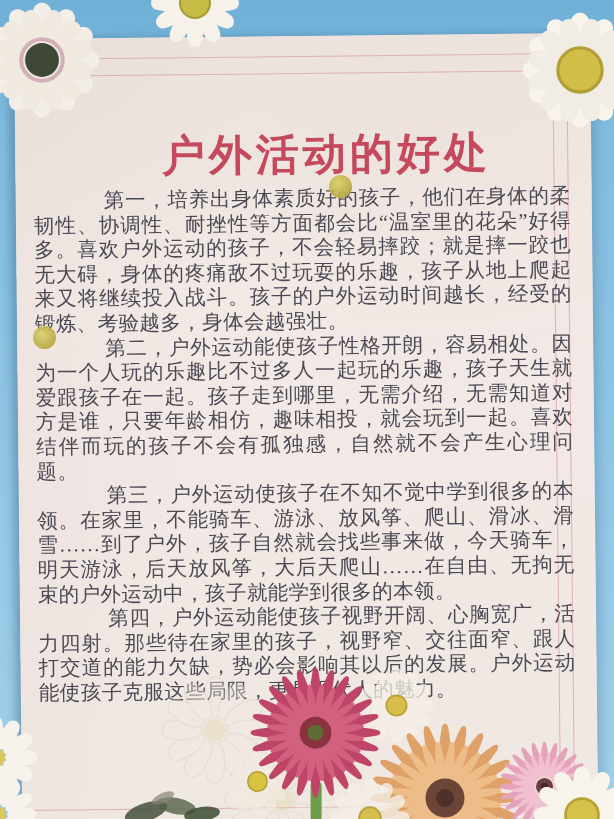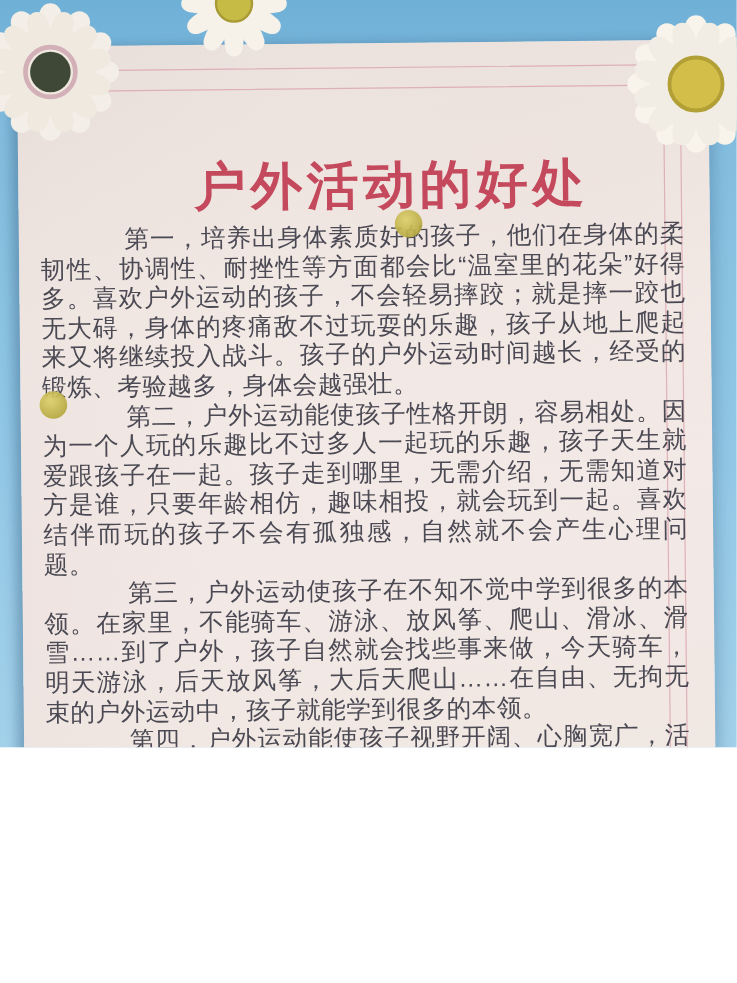--- a/index.html
+++ b/index.html
@@ -1,19 +1,19 @@
 <!DOCTYPE html>
 <html><head>
 <meta charset="utf-8">
 <style>
   html,body{margin:0;padding:0;}
   .scene{
-    position:relative;width:614px;height:623px;overflow:hidden;
+    position:relative;width:614px;height:819px;overflow:hidden;
     background:linear-gradient(180deg,#6fb0d7 0%,#82bcde 16%,#8ec5e4 50%,#a2d1ea 100%);
-    font-family:Liberation Sans, sans-serif;
+    font-family:Liberation Serif, serif;
   }
   .paper{
     position:absolute;left:14px;top:36px;width:576px;height:800px;
     background:linear-gradient(175deg,#ece4df 0%,#f3eae6 28%,#f2e8e5 55%,#efe8e1 100%);
     transform:rotate(-0.6deg);transform-origin:50% 0;
     overflow:hidden;
     box-shadow:-6px 3px 9px rgba(55,95,130,.38), 6px 0 10px rgba(55,95,130,.22);
   }
   .paper-shade{
     position:absolute;inset:0;pointer-events:none;

